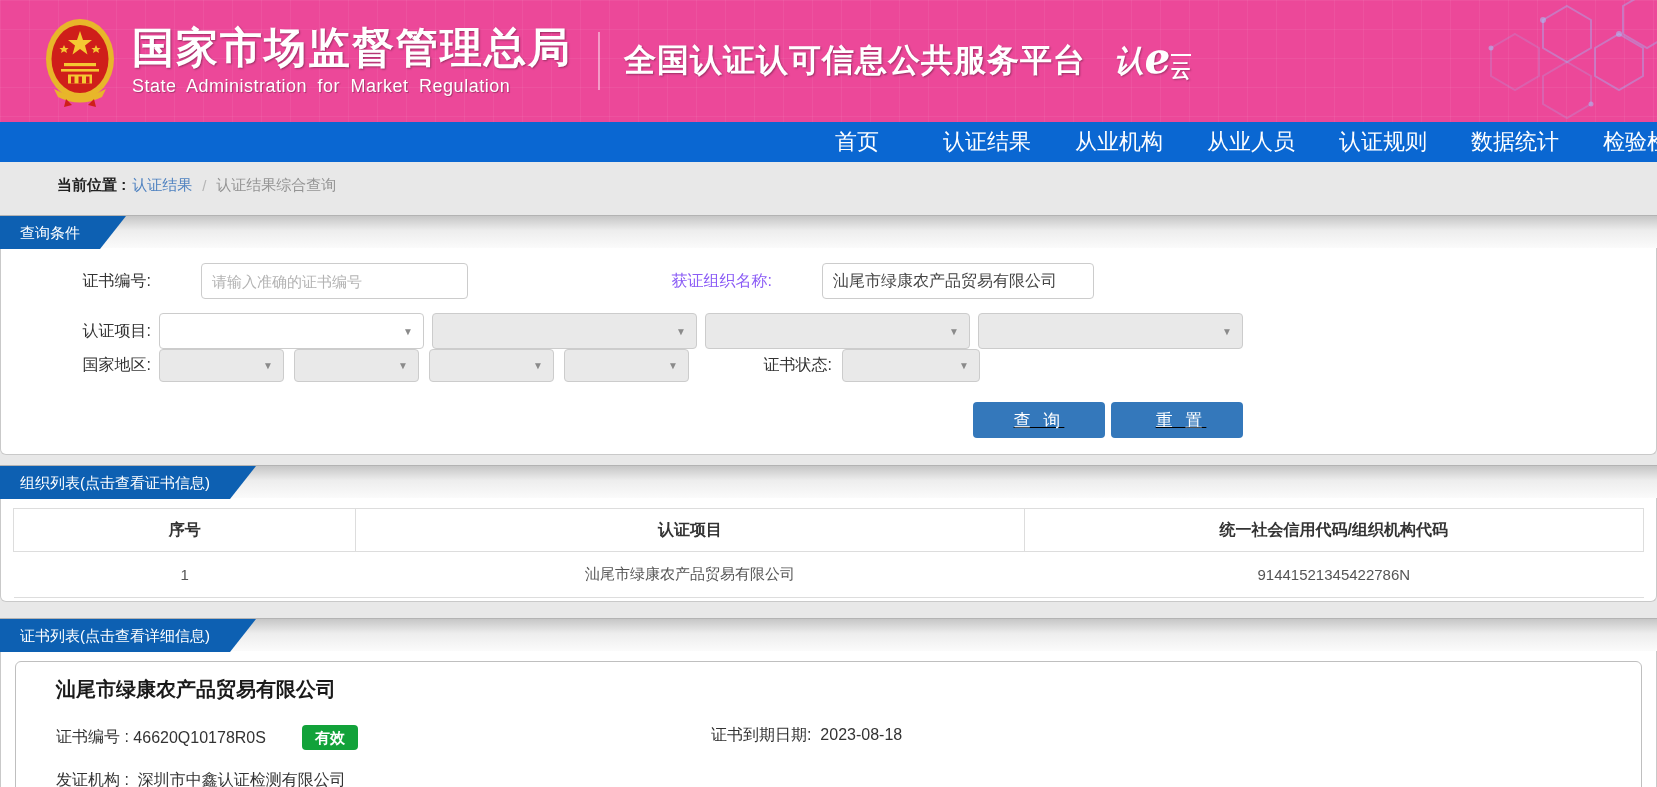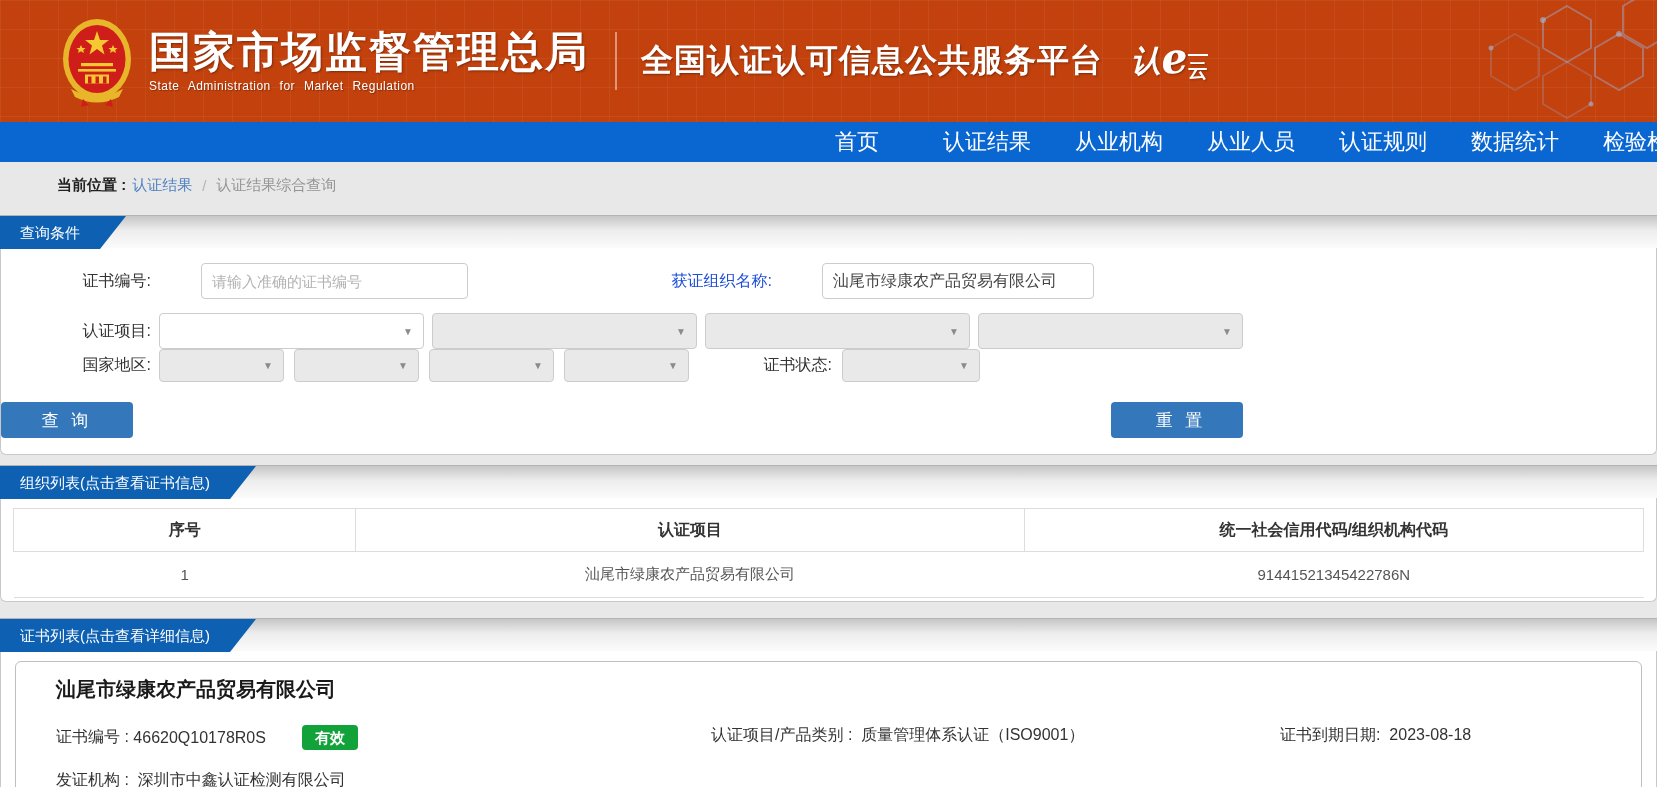--- a/index.html
+++ b/index.html
@@ -1,30 +1,30 @@
 <!DOCTYPE html>
 <html><head>
 <meta charset="utf-8">
 <style>
   * { margin:0; padding:0; box-sizing:border-box; }
   html,body { width:1657px; height:787px; overflow:hidden;
     font-family:"Liberation Sans","DejaVu Sans",sans-serif; background:#e8e8e8; }
 
   
-  .header { position:relative; height:122px; background:#c2410c; overflow:hidden;padding-left:17px; }
+  .header { position:relative; height:122px; background:#ec4899; overflow:hidden; }
   .header::before { content:""; position:absolute; inset:0;
     background-image:linear-gradient(rgba(255,255,255,.055) 1px, transparent 1px),
       linear-gradient(90deg, rgba(255,255,255,.055) 1px, transparent 1px);
     background-size:29px 29px; }
   .header-inner { position:relative; display:flex; align-items:center; height:100%; padding-left:42px; }
   .emblem { width:76px; height:94px; flex:0 0 auto; margin-top:2px; }
   .agency { margin-left:14px; color:#fff; }
   .agency-cn { font-size:42px; font-weight:bold; letter-spacing:2px; line-height:1.1;
     text-shadow:1px 1px 2px rgba(0,0,0,.35); }
-  .agency-en { font-size:12px; letter-spacing:.5px; word-spacing:5px; margin-top:4px;
+  .agency-en { font-size:18px; letter-spacing:.5px; word-spacing:5px; margin-top:4px;
     text-shadow:1px 1px 1px rgba(0,0,0,.3); }
   .vsep { width:2px; height:58px; background:rgba(255,255,255,.45); margin:0 24px 0 26px; }
   .platform { color:#fff; font-size:32px; font-weight:bold; letter-spacing:1px;
     text-shadow:1px 1px 2px rgba(0,0,0,.35); }
   .brand { display:flex; align-items:flex-end; color:#fff; margin-left:28px;
     text-shadow:1px 1px 2px rgba(0,0,0,.3); }
   .brand-ren { font-size:30px; font-weight:bold; font-style:italic; }
   .brand-e { font-family:"DejaVu Serif","Liberation Serif",serif; font-style:italic; font-weight:bold;
     font-size:42px; line-height:.8; position:relative; top:-6px; transform:rotate(-6deg); }
   .brand-yun { font-size:20px; font-weight:bold; position:relative; top:2px; border-top:2px solid #fff; padding-top:1px; }
@@ -57,32 +57,32 @@
   .gap7 { height:7px; } .gap10 { height:10px; } .gap16 { height:16px; }
 
   
   .qbody { height:207px; padding-top:15px; }
   .frow { display:flex; align-items:center; margin-bottom:0; }
   .flabel { width:150px; text-align:right; font-size:16px; color:#333; flex:0 0 auto; margin-right:8px; }
   .tinput { height:36px; border:1px solid #ccc; border-radius:4px; padding:0 10px; font-size:15px;
     color:#555; outline:none; font-family:inherit; }
   .tinput::placeholder { color:#b3b3b3; }
   .inp-certno { width:267px; }
-  .lbl-org { width:262px; text-align:right; font-size:16px; color:#1d4ed8; margin-right:8px; }
+  .lbl-org { width:262px; text-align:right; font-size:16px; color:#8b5cf6; margin-right:8px; }
   .inp-org { width:272px; font-size:16px; color:#444; }
   .sel { height:36px; border:1px solid #ccc; border-radius:4px; background:#fff;
     display:flex; align-items:center; justify-content:flex-end; padding-right:10px; }
   .sel .arr { color:#8a8a8a; font-size:10px; }
   .sel.dis { background:#e9e9e9; }
   .sel-big { width:265px; margin-right:8px; }
   .sel-small { width:125px; height:33px; margin-right:10px; }
   .lbl-status { width:133px; text-align:right; font-size:16px; color:#333; margin-right:10px; }
   .sel-status { width:138px; height:33px; }
   .row1 { margin-left:0;gap:42px; } .row2 { margin-top:14px; } .row3 { margin-top:0; }
-  .btnrow { margin-top:20px; display:flex; justify-content:space-between; width:1242px; }
+  .btnrow { margin-top:20px; display:flex; justify-content:flex-end; width:1242px;text-decoration:underline; }
   .btn { width:132px; height:36px; background:#3478bb; color:#fff; border:none; border-radius:4px;
     font-size:17px; letter-spacing:4px; cursor:pointer; font-family:inherit; }
   .btn + .btn { margin-left:6px;padding-left:8px; }
 
   
   .obody { height:104px; padding:10px 12px 0 12px; }
   table.orgtbl { width:100%; border-collapse:collapse; table-layout:fixed; }
   .orgtbl th { border:1px solid #ddd; height:43px; font-size:16px; color:#333; font-weight:bold; text-align:center; }
   .orgtbl td { border-bottom:1px solid #ddd; height:46px; font-size:15px; color:#555; text-align:center; }
   .col1 { width:21%; } .col2 { width:41%; } .col3 { width:38%; }
@@ -257,24 +257,20 @@
 </div>
 <div class="secbody cbody">
   <div class="card">
     <div class="card-title">汕尾市绿康农产品贸易有限公司</div>
     <div class="card-row">
       <div class="card-c1">
         <span>证书编号 :</span>&nbsp;
         <span>46620Q10178R0S</span>
         <span class="badge">有效</span>
       </div>
-      <div class="card-c2">
-        <span>认证项目/产品类别 :</span>&nbsp;
-        <span>质量管理体系认证（ISO9001）</span>
-      </div>
       <div class="card-c3">
         <span>证书到期日期:</span>&nbsp;
         <span>2023-08-18</span>
       </div>
     </div>
     <div class="card-row2">
       <span>发证机构 :</span>&nbsp;
       <span>深圳市中鑫认证检测有限公司</span>
     </div>
   </div>

